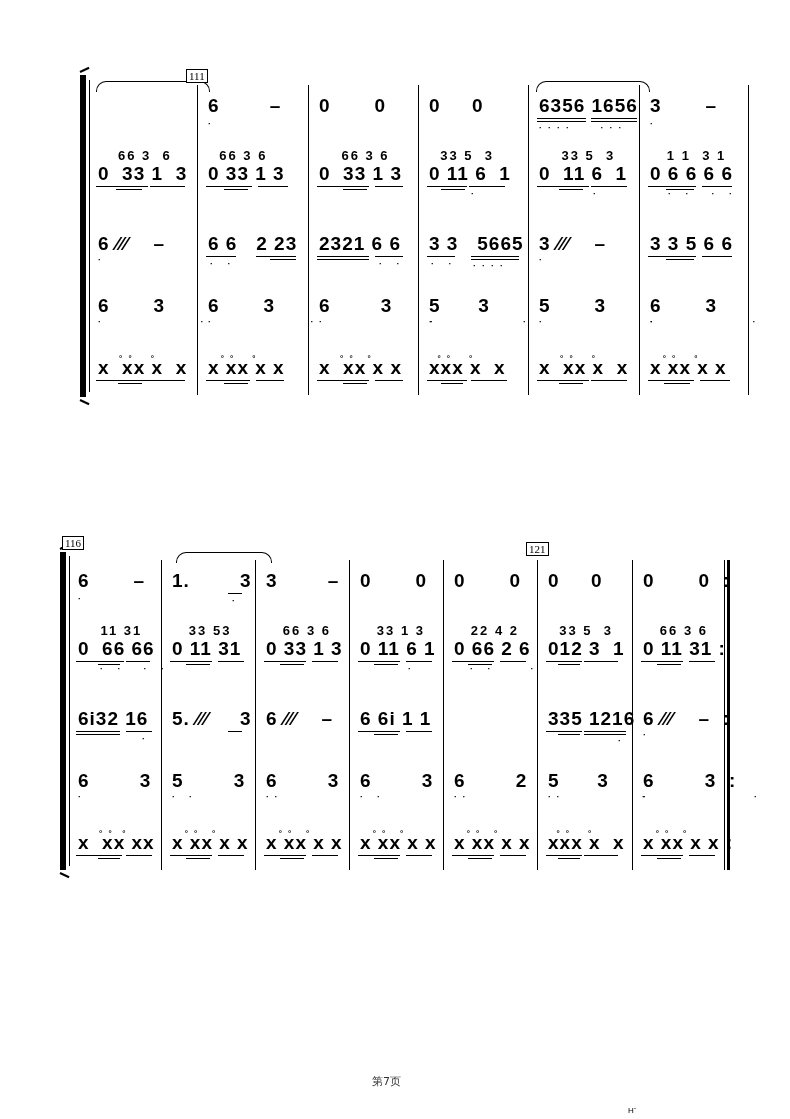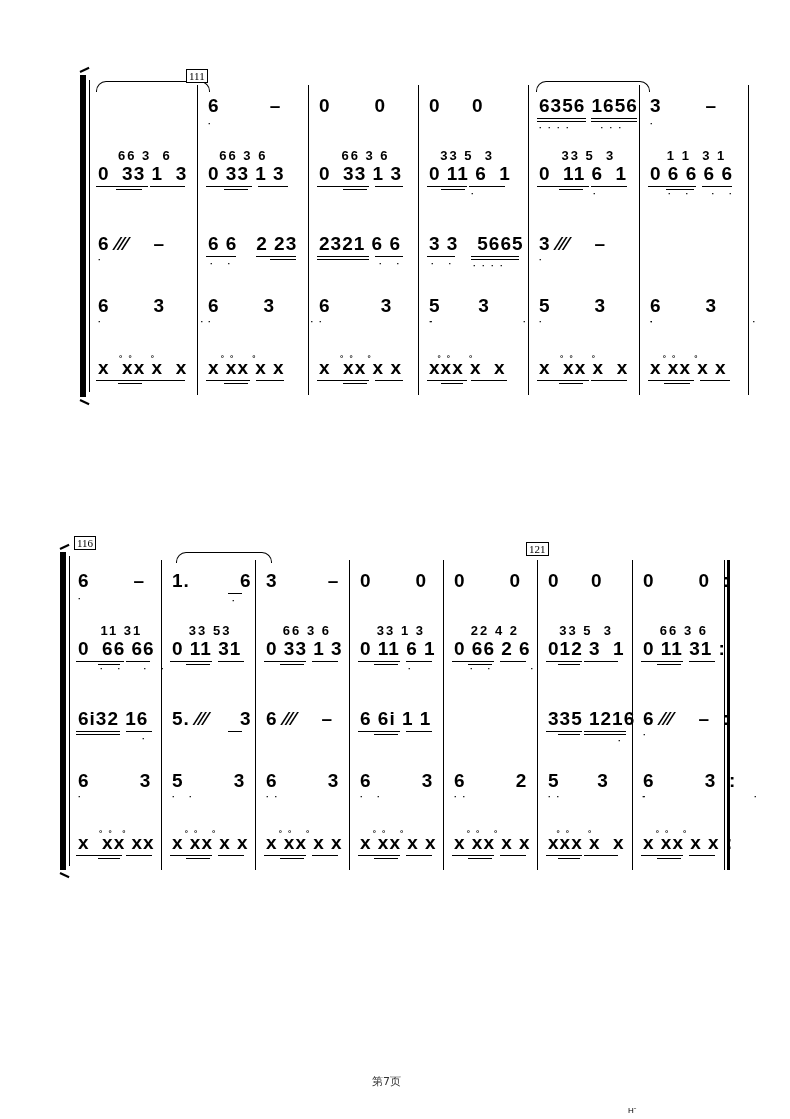--- a/index.html
+++ b/index.html
@@ -217,40 +217,46 @@
           <div class="dotrow" style="left:10px;bottom:-4px;">·</div>
         </div>
       <div class="cell" style="top:68px;">
           <span class="upper">   1 1  3 1</span>
           <span class="notes">0 6 6 6 6</span>
           <div class="ul1" style="left:8px;width:48px;bottom:6px;"></div>
           <div class="ul1" style="left:26px;width:28px;bottom:3px;"></div>
           <div class="ul1" style="left:62px;width:30px;bottom:6px;"></div>
           <div class="dotrow" style="left:28px;bottom:-6px;">· ·  · ·</div>
         </div>
+      <div class="cell" style="top:138px;">
+          <span class="notes">3 3 5 6 6</span>
+          <div class="ul1" style="left:8px;width:48px;bottom:6px;"></div>
+          <div class="ul1" style="left:26px;width:28px;bottom:3px;"></div>
+          <div class="ul1" style="left:62px;width:30px;bottom:6px;"></div>
+        </div>
       <div class="cell" style="top:200px;">
           <span class="notes">6       3</span>
           <div class="dotrow" style="left:10px;bottom:-2px;">·           ·</div>
         </div>
       <div class="cell" style="top:262px;">
           <span class="upper" style="font-size:8px;bottom:24px">   ° °    °</span>
           <span class="notes">x xx x x</span>
           <div class="ul1" style="left:8px;width:46px;bottom:6px;"></div>
           <div class="ul1" style="left:24px;width:26px;bottom:3px;"></div>
           <div class="ul1" style="left:60px;width:30px;bottom:6px;"></div>
         </div>
     </div>
     <div class="barline" style="left:668px; height:310px;"></div>
   </div>
 
   <div class="system" style="top:560px; width:680px; height:310px;">
     <div class="sys-brace" style="top:-8px; height:318px; left:0;"></div>
     <div class="sys-line" style="top:-4px; height:310px;"></div>
 
-    <div class="rehearsal" style="left:14px; top:-24px;">116</div>
+    <div class="rehearsal" style="left:2px; top:-24px;">116</div>
     <div class="rehearsal" style="left:466px; top:-18px;">121</div>
     <div class="slur" style="left:116px; top:-8px; width:94px;"></div>
 
     <div class="measure" style="left:8px; width:94px; height:310px;">
       <div class="cell" style="top:0;">
           <span class="notes">6       –</span>
           <div class="dotrow" style="left:10px;bottom:-4px;">·</div>
         </div>
       <div class="cell" style="top:68px;">
           <span class="upper">    11 31</span>
@@ -276,21 +282,21 @@
           <span class="notes">x  xx xx</span>
           <div class="ul1" style="left:8px;width:46px;bottom:6px;"></div>
           <div class="ul1" style="left:30px;width:22px;bottom:3px;"></div>
           <div class="ul1" style="left:58px;width:26px;bottom:6px;"></div>
         </div>
     </div>
     <div class="barline" style="left:101px; height:310px;"></div>
 
     <div class="measure" style="left:102px; width:94px; height:310px;">
       <div class="cell" style="top:0;">
-          <span class="notes">1.        6</span>
+          <span class="notes">1.        3</span>
           <div class="ul1" style="left:66px;width:14px;bottom:6px;"></div>
           <div class="dotrow" style="left:70px;bottom:-6px;">·</div>
         </div>
       <div class="cell" style="top:68px;">
           <span class="upper">   33 53</span>
           <span class="notes">0 11 31</span>
           <div class="ul1" style="left:8px;width:42px;bottom:6px;"></div>
           <div class="ul1" style="left:24px;width:24px;bottom:3px;"></div>
           <div class="ul1" style="left:56px;width:26px;bottom:6px;"></div>
         </div>

